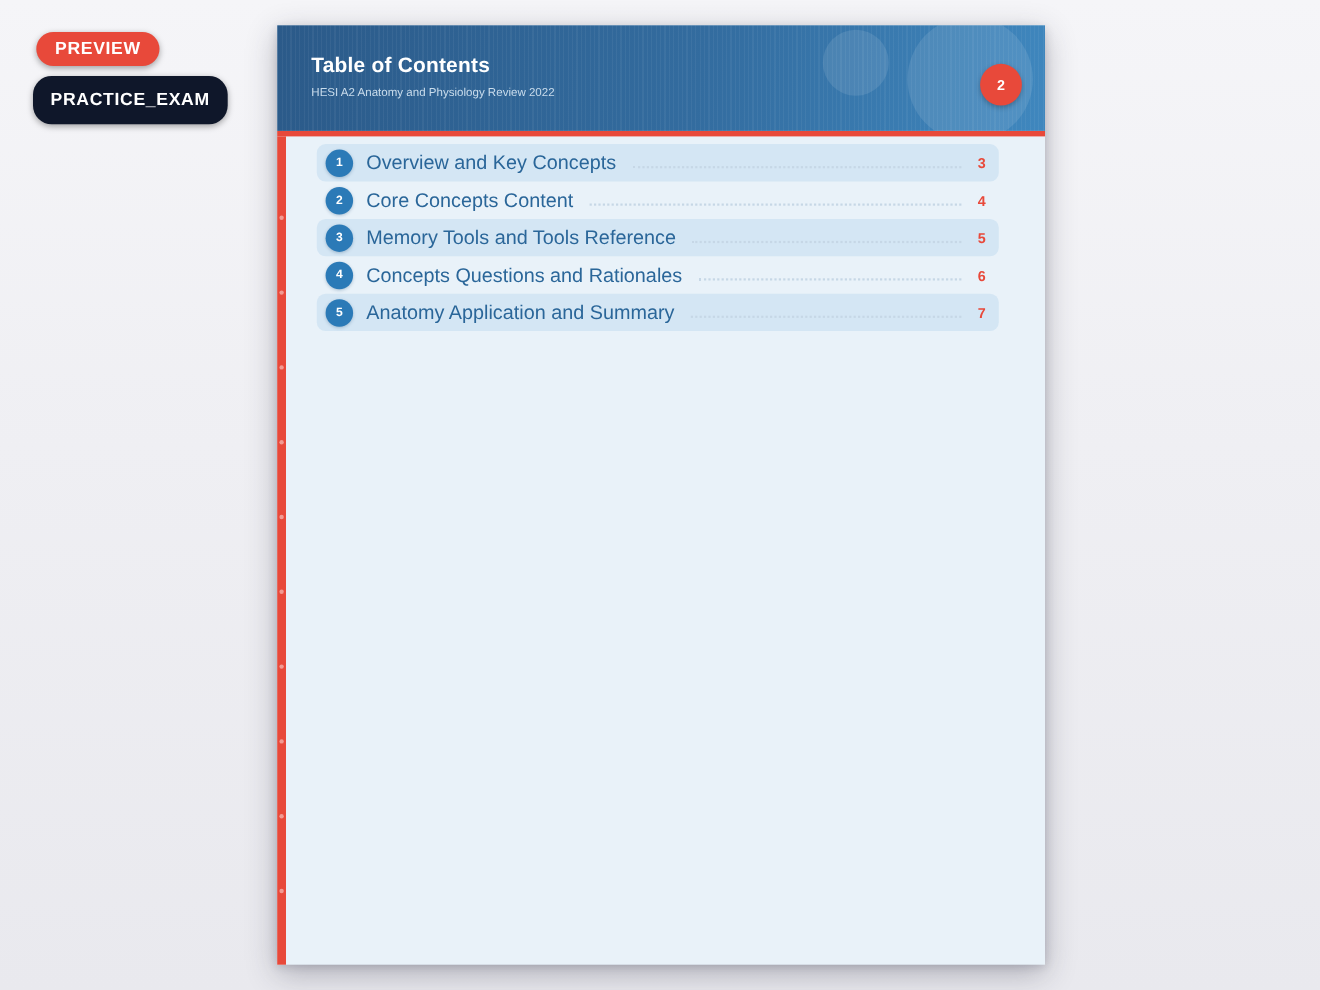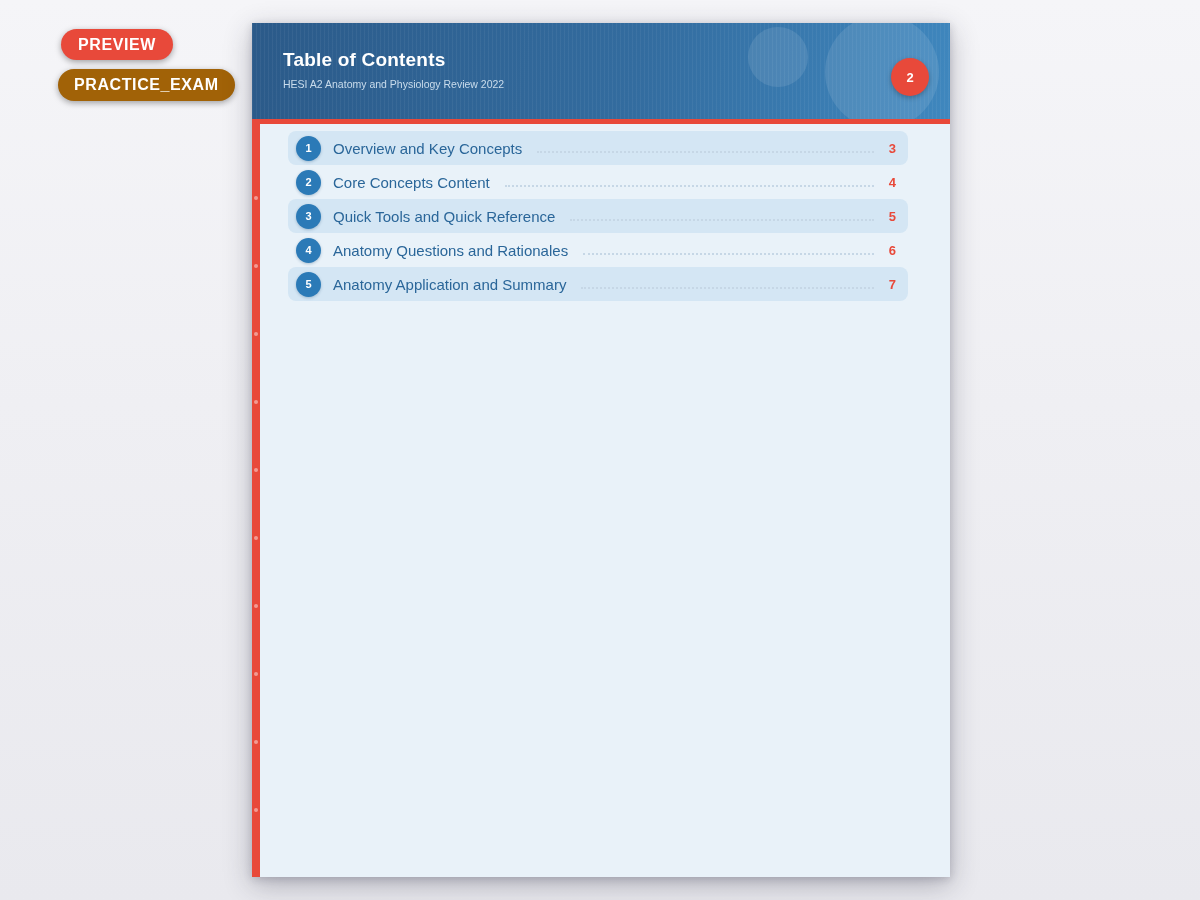--- a/index.html
+++ b/index.html
@@ -8,24 +8,23 @@
     font-family:"Liberation Sans", sans-serif;
     background:linear-gradient(180deg,#f5f5f8 0%, #efeff3 45%, #e9e9ee 100%);
     position:relative; overflow:hidden;
   }
 
   
   .badge {
     position:absolute; color:#fff; font-weight:bold; letter-spacing:.6px;
     display:flex; align-items:center; border-radius:17px;
     box-shadow:0 2px 6px rgba(0,0,0,.35);
-    margin-left:28px;
   }
   .badge.preview { left:33px; top:29px; height:31px; padding:0 17px; font-size:16px; background:#e8493a; }
-  .badge.exam    { left:30px; top:69px; height:32px; padding:0 16px; font-size:16px; background:#a16207; }
+  .badge.exam    { left:30px; top:69px; height:44px; padding:0 16px; font-size:16px; background:#0f172a; }
 
   
   .page {
     position:absolute; left:252px; top:23px; width:698px; height:854px;
     background:#e9f2f9;
     box-shadow:0 8px 26px rgba(40,40,60,.30), 0 2px 8px rgba(40,40,60,.18);
   }
 
   
   .header {
@@ -61,21 +60,21 @@
   .row {
     display:flex; align-items:center; height:34px;
     padding:0 12px 0 8px; border-radius:8px;
   }
   .row.hl { background:#d4e6f4; }
   .num {
     width:25px; height:25px; border-radius:50%; background:#2b7ab7; color:#fff;
     font-size:11px; font-weight:bold; display:flex; align-items:center; justify-content:center;
     flex:0 0 25px; box-shadow:0 1px 3px rgba(30,78,122,.30);
   }
-  .title { margin-left:12px; font-size:15px; color:#2a6699; white-space:nowrap;text-align:center; }
+  .title { margin-left:12px; font-size:18px; color:#2a6699; white-space:nowrap;text-align:center; }
   .leader { flex:1; align-self:center; height:1px; border-bottom:2px dotted #c6d7e6; margin:0 15px; position:relative; top:4px; }
   .pg { font-size:13px; font-weight:bold; color:#e8493a; }
 </style>
 </head>
 <body>
 
 <div class="badge preview">PREVIEW</div>
 <div class="badge exam">PRACTICE_EXAM</div>
 
 <div class="page">
@@ -115,28 +114,28 @@
 
       <div class="row">
         <span class="num">2</span>
         <span class="title">Core Concepts Content</span>
         <span class="leader"></span>
         <span class="pg">4</span>
       </div>
 
       <div class="row hl">
         <span class="num">3</span>
-        <span class="title">Quick Tools and Quick Reference</span>
+        <span class="title">Memory Tools and Tools Reference</span>
         <span class="leader"></span>
         <span class="pg">5</span>
       </div>
 
       <div class="row">
         <span class="num">4</span>
-        <span class="title">Anatomy Questions and Rationales</span>
+        <span class="title">Concepts Questions and Rationales</span>
         <span class="leader"></span>
         <span class="pg">6</span>
       </div>
 
       <div class="row hl">
         <span class="num">5</span>
         <span class="title">Anatomy Application and Summary</span>
         <span class="leader"></span>
         <span class="pg">7</span>
       </div>

